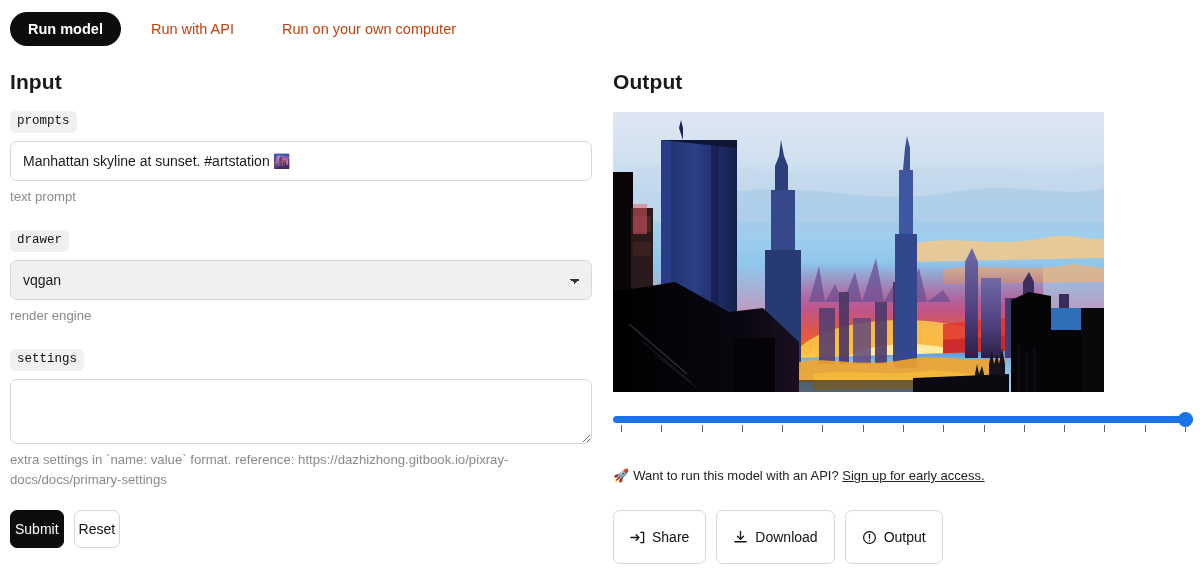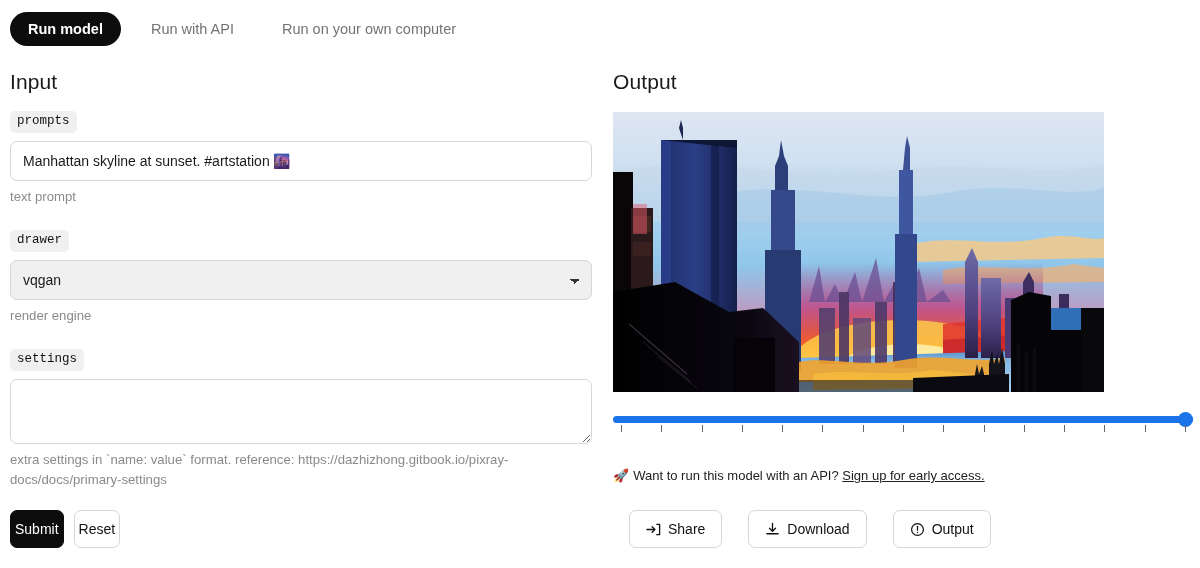--- a/index.html
+++ b/index.html
@@ -15,39 +15,39 @@
 
   
   .tabbar {
     position: absolute; left: 10px; top: 12px;
     display: flex; align-items: center; gap: 0px;
   }
   .tab {
     font-size: 14.5px;
     padding: 9px 18px;
     border-radius: 999px;
-    color: #737373;
+    color: #c2410c;
     white-space: nowrap;
     cursor: pointer;
     background: transparent;
     border: none;
     font-family: "Liberation Sans", sans-serif;
   }
   .tab.active {
     background: #0d0d0d;
     color: #ffffff;
     font-weight: 600;
   }
   .tab.spaced { margin-left: 12px; }
 
   
   .heading {
     position: absolute;
     font-size: 21px;
-    font-weight: 400;
+    font-weight: 700;
     color: #1a1a1a;
     letter-spacing: .1px;
   }
   #input-heading  { left: 10px;  top: 70px; }
   #output-heading { left: 613px; top: 70px; }
 
   
   .left-col { position: absolute; left: 10px; top: 110px; width: 582px; }
 
   .field { margin-bottom: 0; }
@@ -155,21 +155,21 @@
   .api-line .rocket { margin-right: 4px; }
   .api-line a { color: #222; text-decoration: underline; }
 
   .out-btn-row { position: absolute; left: 613px; top: 510px; display: flex; gap: 10px; }
   .out-btn {
     display: inline-flex; align-items: center; gap: 7px;
     font-family: "Liberation Sans", sans-serif;
     font-size: 14px;
     border: 1px solid #d7d7d7; border-radius: 7px;
     background: #ffffff; color: #111;
-    padding: 10px 16px; cursor: pointer; margin-left: 16px;
+    padding: 18px 16px; cursor: pointer;
   }
   .out-btn svg { display: block; }
 </style>
 </head>
 <body>
 
 <div class="page">
 
   <div class="tabbar">
     <button class="tab active">Run model</button>

